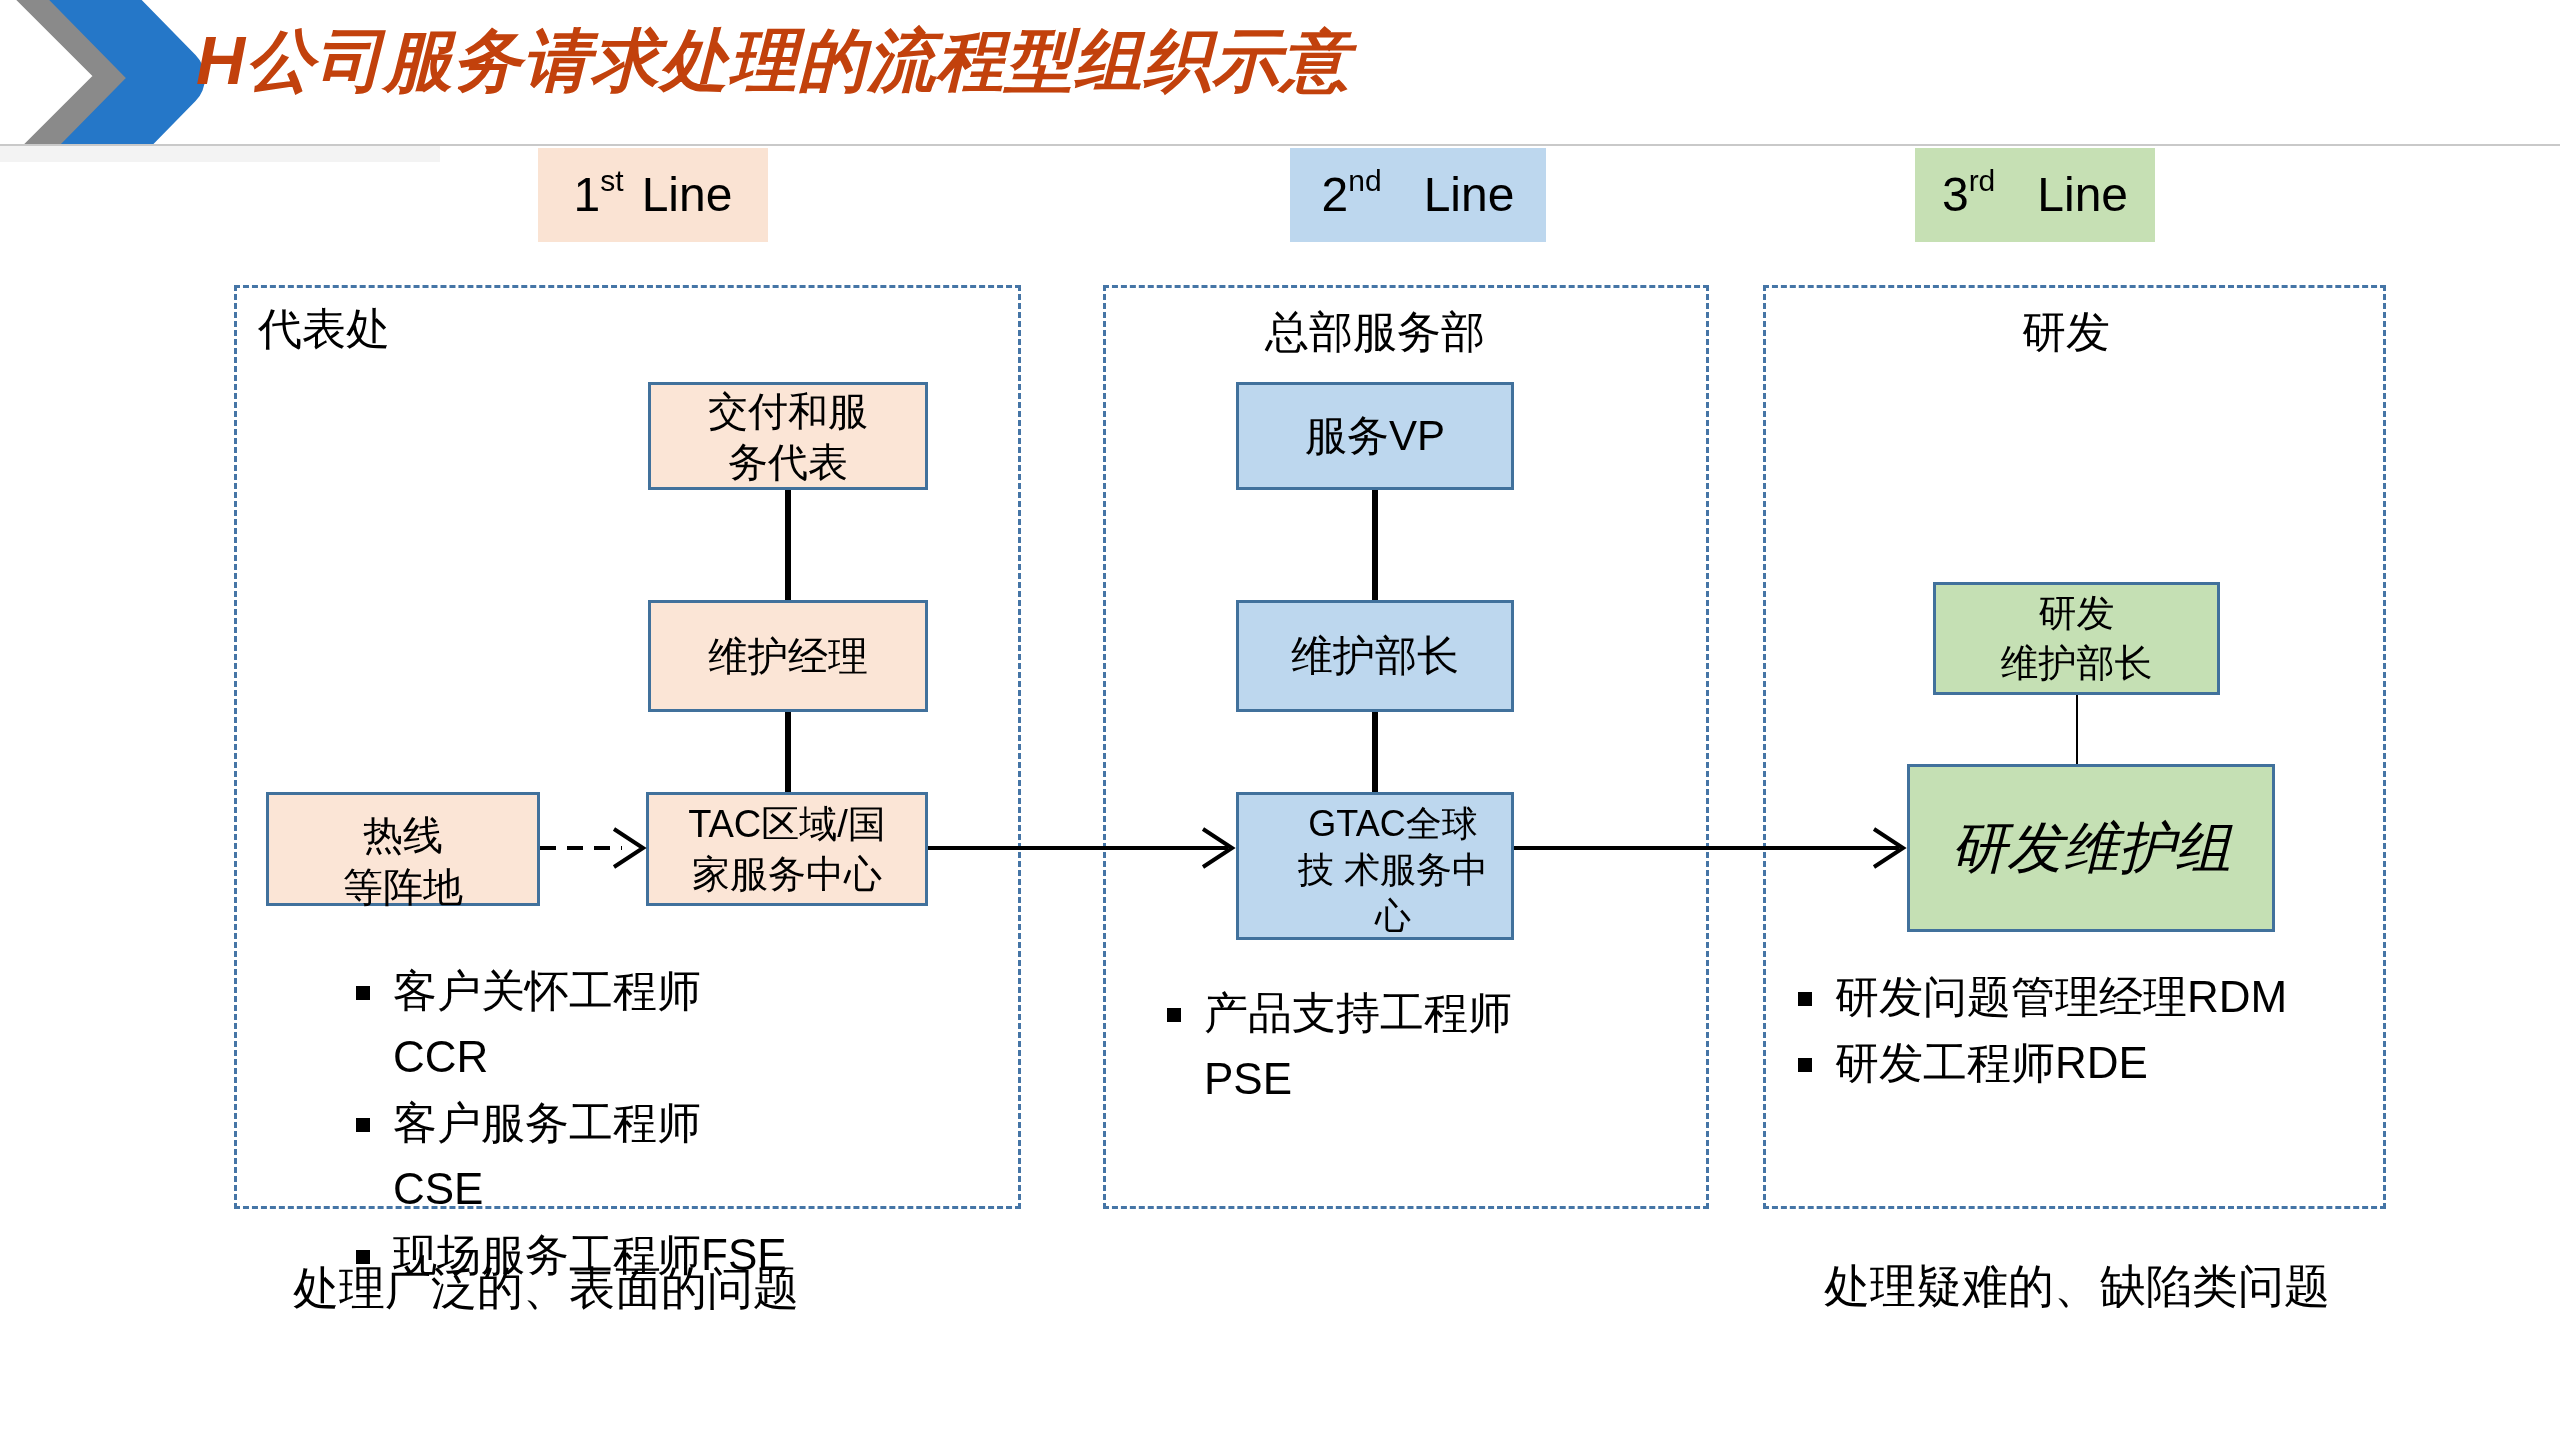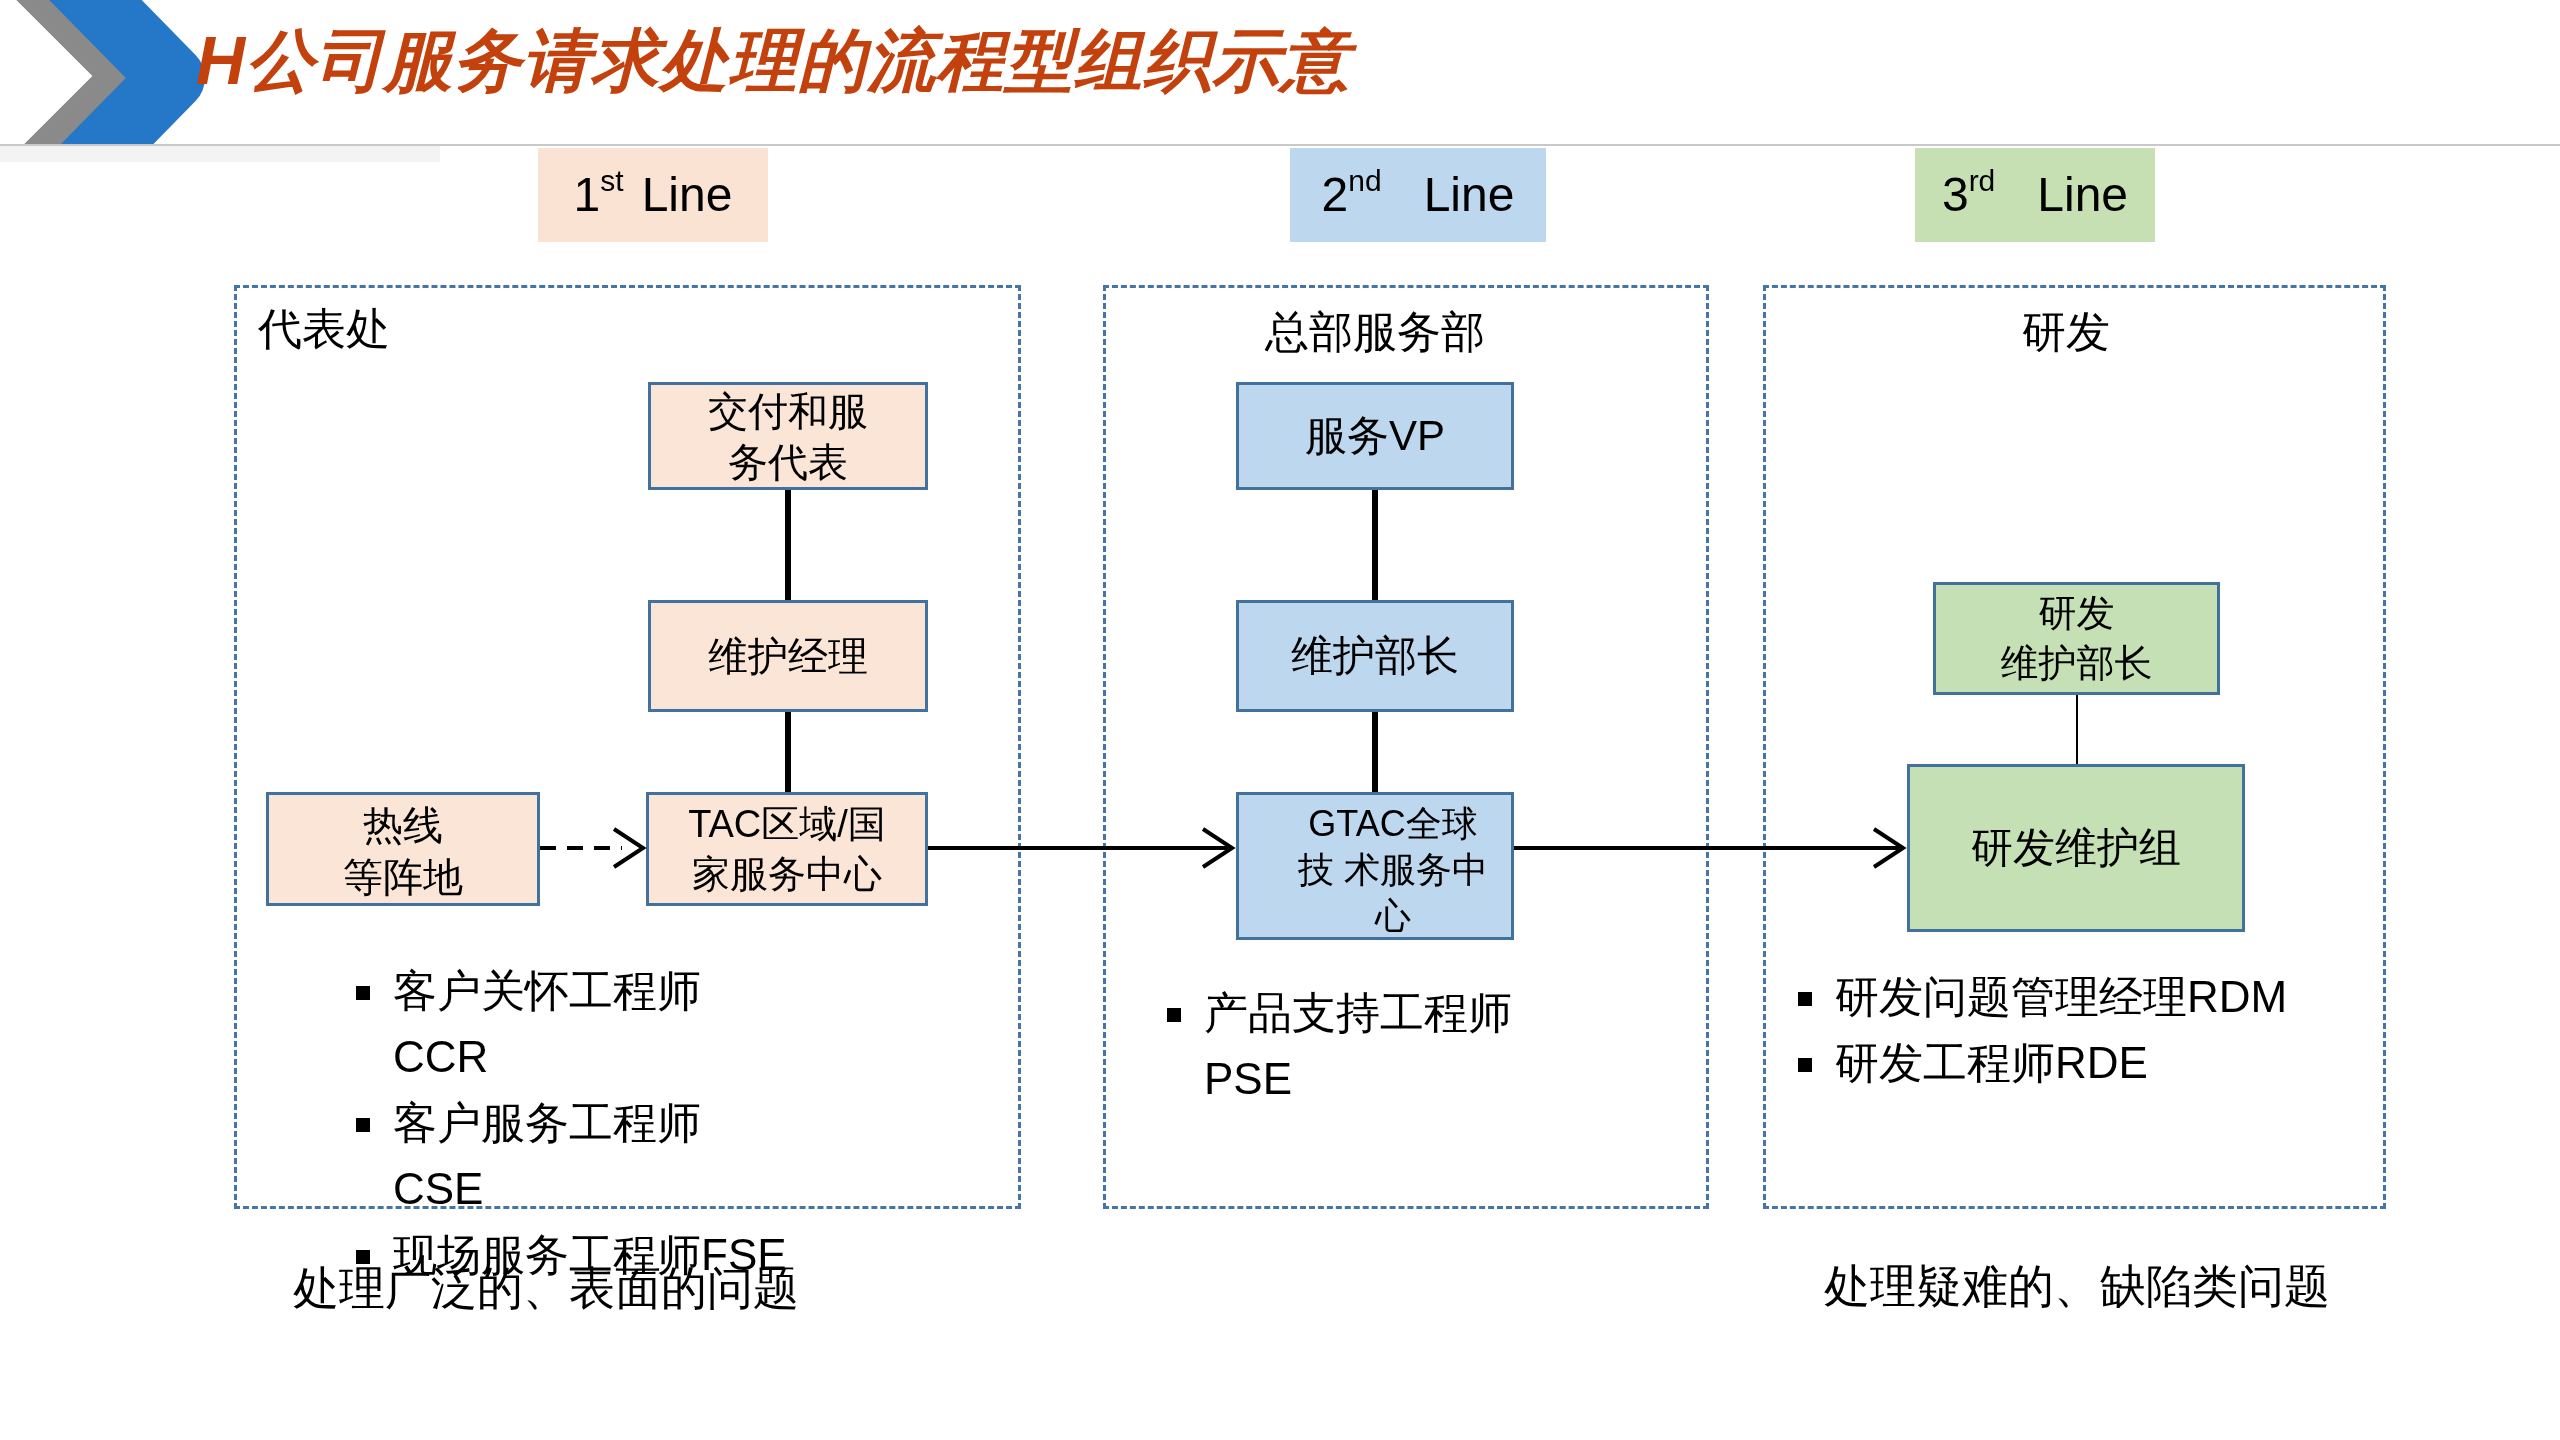--- a/index.html
+++ b/index.html
@@ -86,42 +86,42 @@
     <span class="lines">交付和服</span>
     <span class="lines">务代表</span>
   </div>
   <div class="node fill-peach" style="left:648px;top:600px;width:280px;height:112px;font-size:40px;line-height:106px;">
     <span>维护经理</span>
   </div>
   <div class="node fill-peach" style="left:646px;top:792px;width:282px;height:114px;font-size:38px;line-height:50px;padding-top:4px;">
     <span class="lines">TAC区域/国</span>
     <span class="lines">家服务中心</span>
   </div>
-  <div class="node fill-peach" style="left:266px;top:792px;width:274px;height:114px;font-size:40px;line-height:52px;padding-top:4px;">
+  <div class="node fill-peach" style="left:266px;top:792px;width:274px;height:114px;font-size:40px;line-height:52px;padding-top:14px;">
     <span class="lines">热线</span>
     <span class="lines">等阵地</span>
   </div>
 
   <div class="node fill-blue" style="left:1236px;top:382px;width:278px;height:108px;font-size:42px;line-height:102px;">
     <span>服务VP</span>
   </div>
   <div class="node fill-blue" style="left:1236px;top:600px;width:278px;height:112px;font-size:42px;line-height:106px;">
     <span>维护部长</span>
   </div>
   <div class="node fill-blue" style="left:1236px;top:792px;width:278px;height:148px;font-size:36px;line-height:46px;text-align:center;padding:6px 0 0 36px;">
     <span class="lines">GTAC全球</span>
     <span class="lines">技 术服务中</span>
     <span class="lines">心</span>
   </div>
 
   <div class="node fill-green" style="left:1933px;top:582px;width:287px;height:113px;font-size:38px;line-height:50px;padding-top:3px;">
     <span class="lines">研发</span>
     <span class="lines">维护部长</span>
   </div>
-  <div class="node fill-green" style="left:1907px;top:764px;width:338px;height:168px;font-size:42px;line-height:162px;">
+  <div class="node fill-green" style="left:1907px;top:764px;width:368px;height:168px;font-size:56px;line-height:162px;font-style:italic;">
     <span>研发维护组</span>
   </div>
 
   <svg class="overlay" width="2560" height="1440" viewBox="0 0 2560 1440">
 
     <line x1="788" y1="490" x2="788" y2="600" stroke="#000" stroke-width="6"></line>
     <line x1="788" y1="712" x2="788" y2="792" stroke="#000" stroke-width="6"></line>
     <line x1="1375" y1="490" x2="1375" y2="600" stroke="#000" stroke-width="6"></line>
     <line x1="1375" y1="712" x2="1375" y2="792" stroke="#000" stroke-width="6"></line>
     <line x1="2077" y1="695" x2="2077" y2="764" stroke="#000" stroke-width="2"></line>

